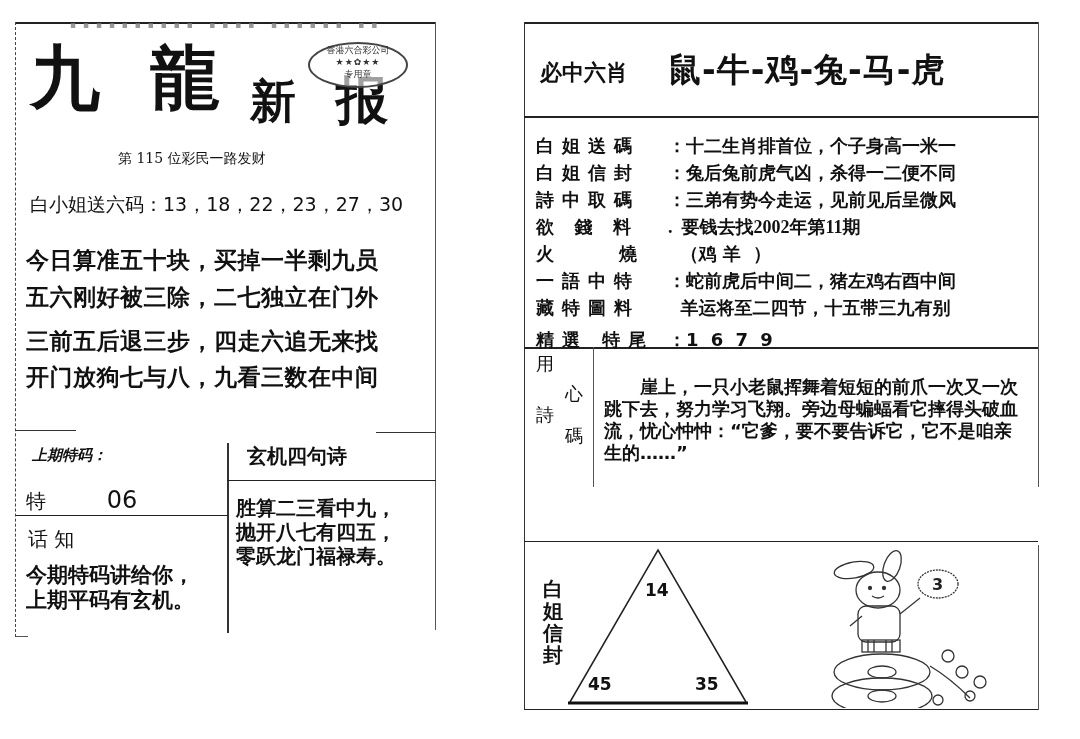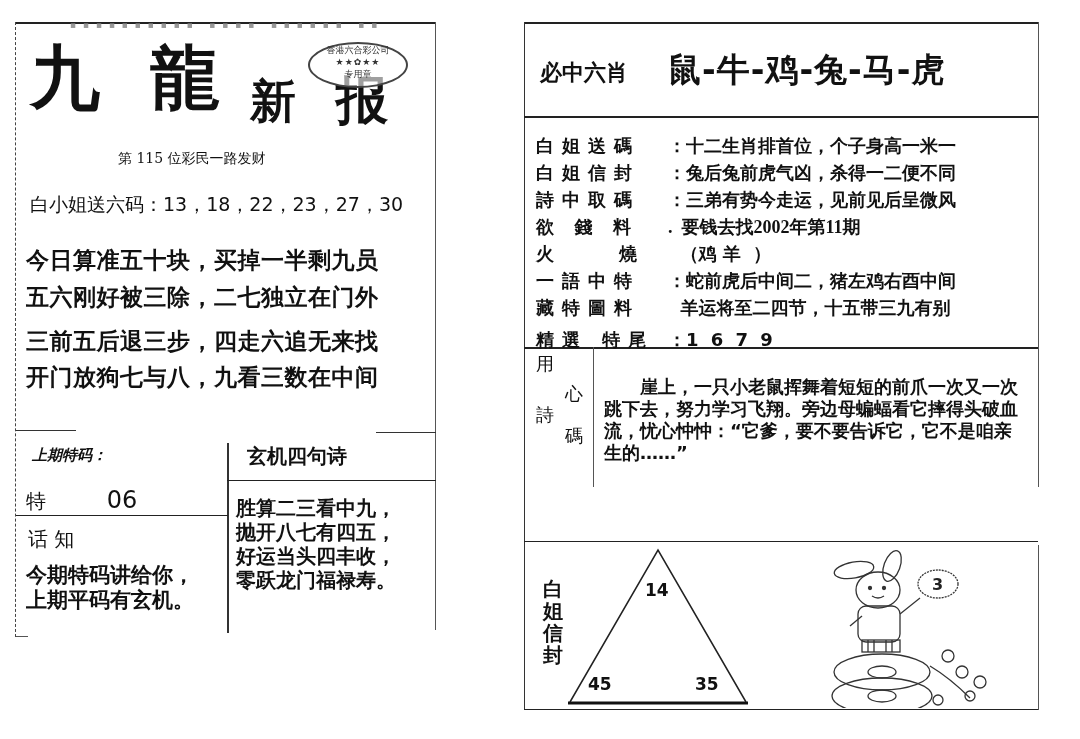--- a/index.html
+++ b/index.html
@@ -94,21 +94,20 @@
   <div id="notice-label" class="abs">话 知</div>
   <div id="notice-text" class="abs">
     <div>今期特码讲给你，</div>
     <div>上期平码有玄机。</div>
   </div>
 
   <div id="xuanji-title" class="abs">玄机四句诗</div>
   <div id="xuanji-text" class="abs">
     <div>胜算二三看中九，</div>
     <div>抛开八七有四五，</div>
-    <div>好运当头四丰收，</div>
     <div>零跃龙门福禄寿。</div>
   </div>
 </div>
 
 <div>
 
   <div class="line-h" style="left:524px; top:22px; width:514px;"></div>
   <div class="line-v" style="left:524px; top:22px; height:688px; border-left:1px solid #333;"></div>
   <div class="thin-v" style="left:1038px; top:22px; height:465px;"></div>
   <div class="thin-v" style="left:1038px; top:545px; height:165px;"></div>

